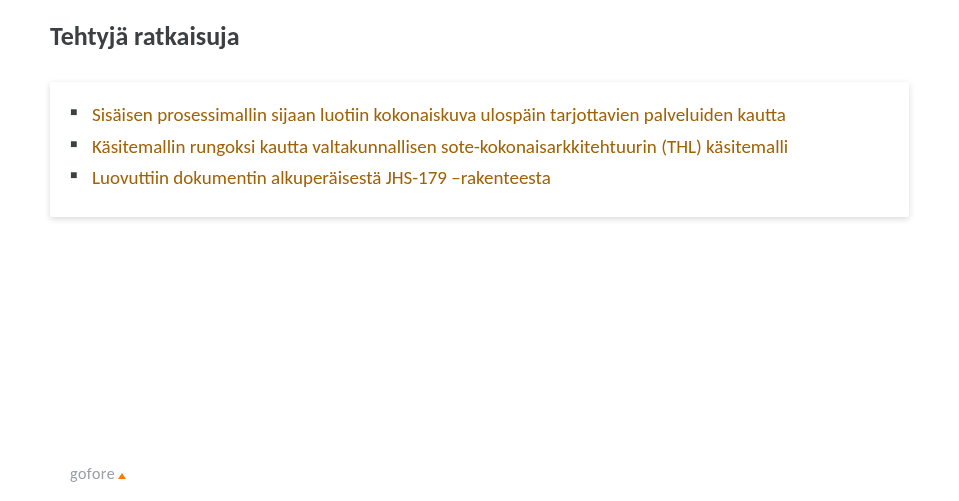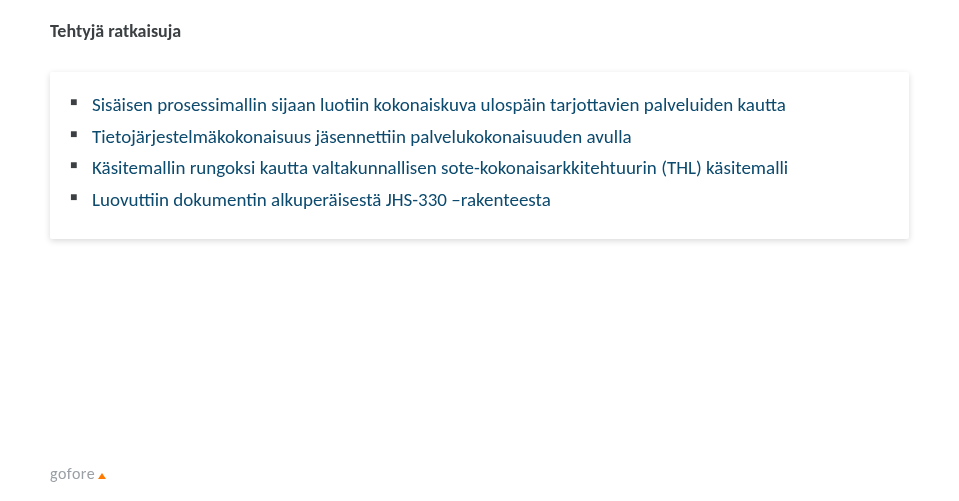--- a/index.html
+++ b/index.html
@@ -5,40 +5,40 @@
   * { margin: 0; padding: 0; box-sizing: border-box; }
   html, body { width: 959px; height: 501px; font-family: Calibri, Arial, sans-serif; background: #fff; }
   .slide {
     position: relative;
     width: 959px;
     height: 501px;
     padding: 20px 50px 40px 50px;
     background: #fff;
   }
   .title {
-    font-size: 18px;
+    font-size: 26px;
     font-weight: bold;
     color: #3c4043;
     margin-bottom: 30px;
   }
   .content-box {
     background: #fff;
     padding: 20px 10px 20px 10px;
     border-radius: 2px;
     box-shadow: 0 2px 6px rgba(0,0,0,0.15);
   }
   ul.bullets {
     list-style: none;
     padding-left: 10px;
   }
   ul.bullets li {
     position: relative;
     padding-left: 22px;
     font-size: 19px;
-    color: #0c4a6e;
+    color: #a16207;
     line-height: 1.35;
     margin-bottom: 6px;
   }
   ul.bullets li::before {
     content: "■";
     position: absolute;
     left: 0;
     top: 2px;
     font-size: 12px;
     color: #3c4043;
@@ -49,20 +49,21 @@
     bottom: 18px;
     display: flex;
     align-items: center;
     gap: 1px;
   }
   .logo-text {
     font-size: 16px;
     letter-spacing: 0.5px;
     color: #9aa0a6;
     font-weight: 400;
+    margin-left: 20px;
   }
   .logo-caret {
     display: inline-block;
     width: 0;
     height: 0;
     border-left: 4px solid transparent;
     border-right: 4px solid transparent;
     border-bottom: 6px solid #ff7a00;
     margin-left: 2px;
     vertical-align: top;
@@ -72,23 +73,22 @@
 </style>
 </head>
 <body>
 
 <div class="slide">
   <h1 class="title">Tehtyjä ratkaisuja</h1>
 
   <div class="content-box">
     <ul class="bullets">
       <li>Sisäisen prosessimallin sijaan luotiin kokonaiskuva ulospäin tarjottavien palveluiden kautta</li>
-      <li>Tietojärjestelmäkokonaisuus jäsennettiin palvelukokonaisuuden avulla</li>
       <li>Käsitemallin rungoksi kautta valtakunnallisen sote-kokonaisarkkitehtuurin (THL) käsitemalli</li>
-      <li>Luovuttiin dokumentin alkuperäisestä JHS-330 –rakenteesta</li>
+      <li>Luovuttiin dokumentin alkuperäisestä JHS-179 –rakenteesta</li>
     </ul>
   </div>
 
   <div class="logo">
     <span class="logo-text">gofore</span>
     <span class="logo-caret"></span>
   </div>
 </div>
 
 </body></html>

